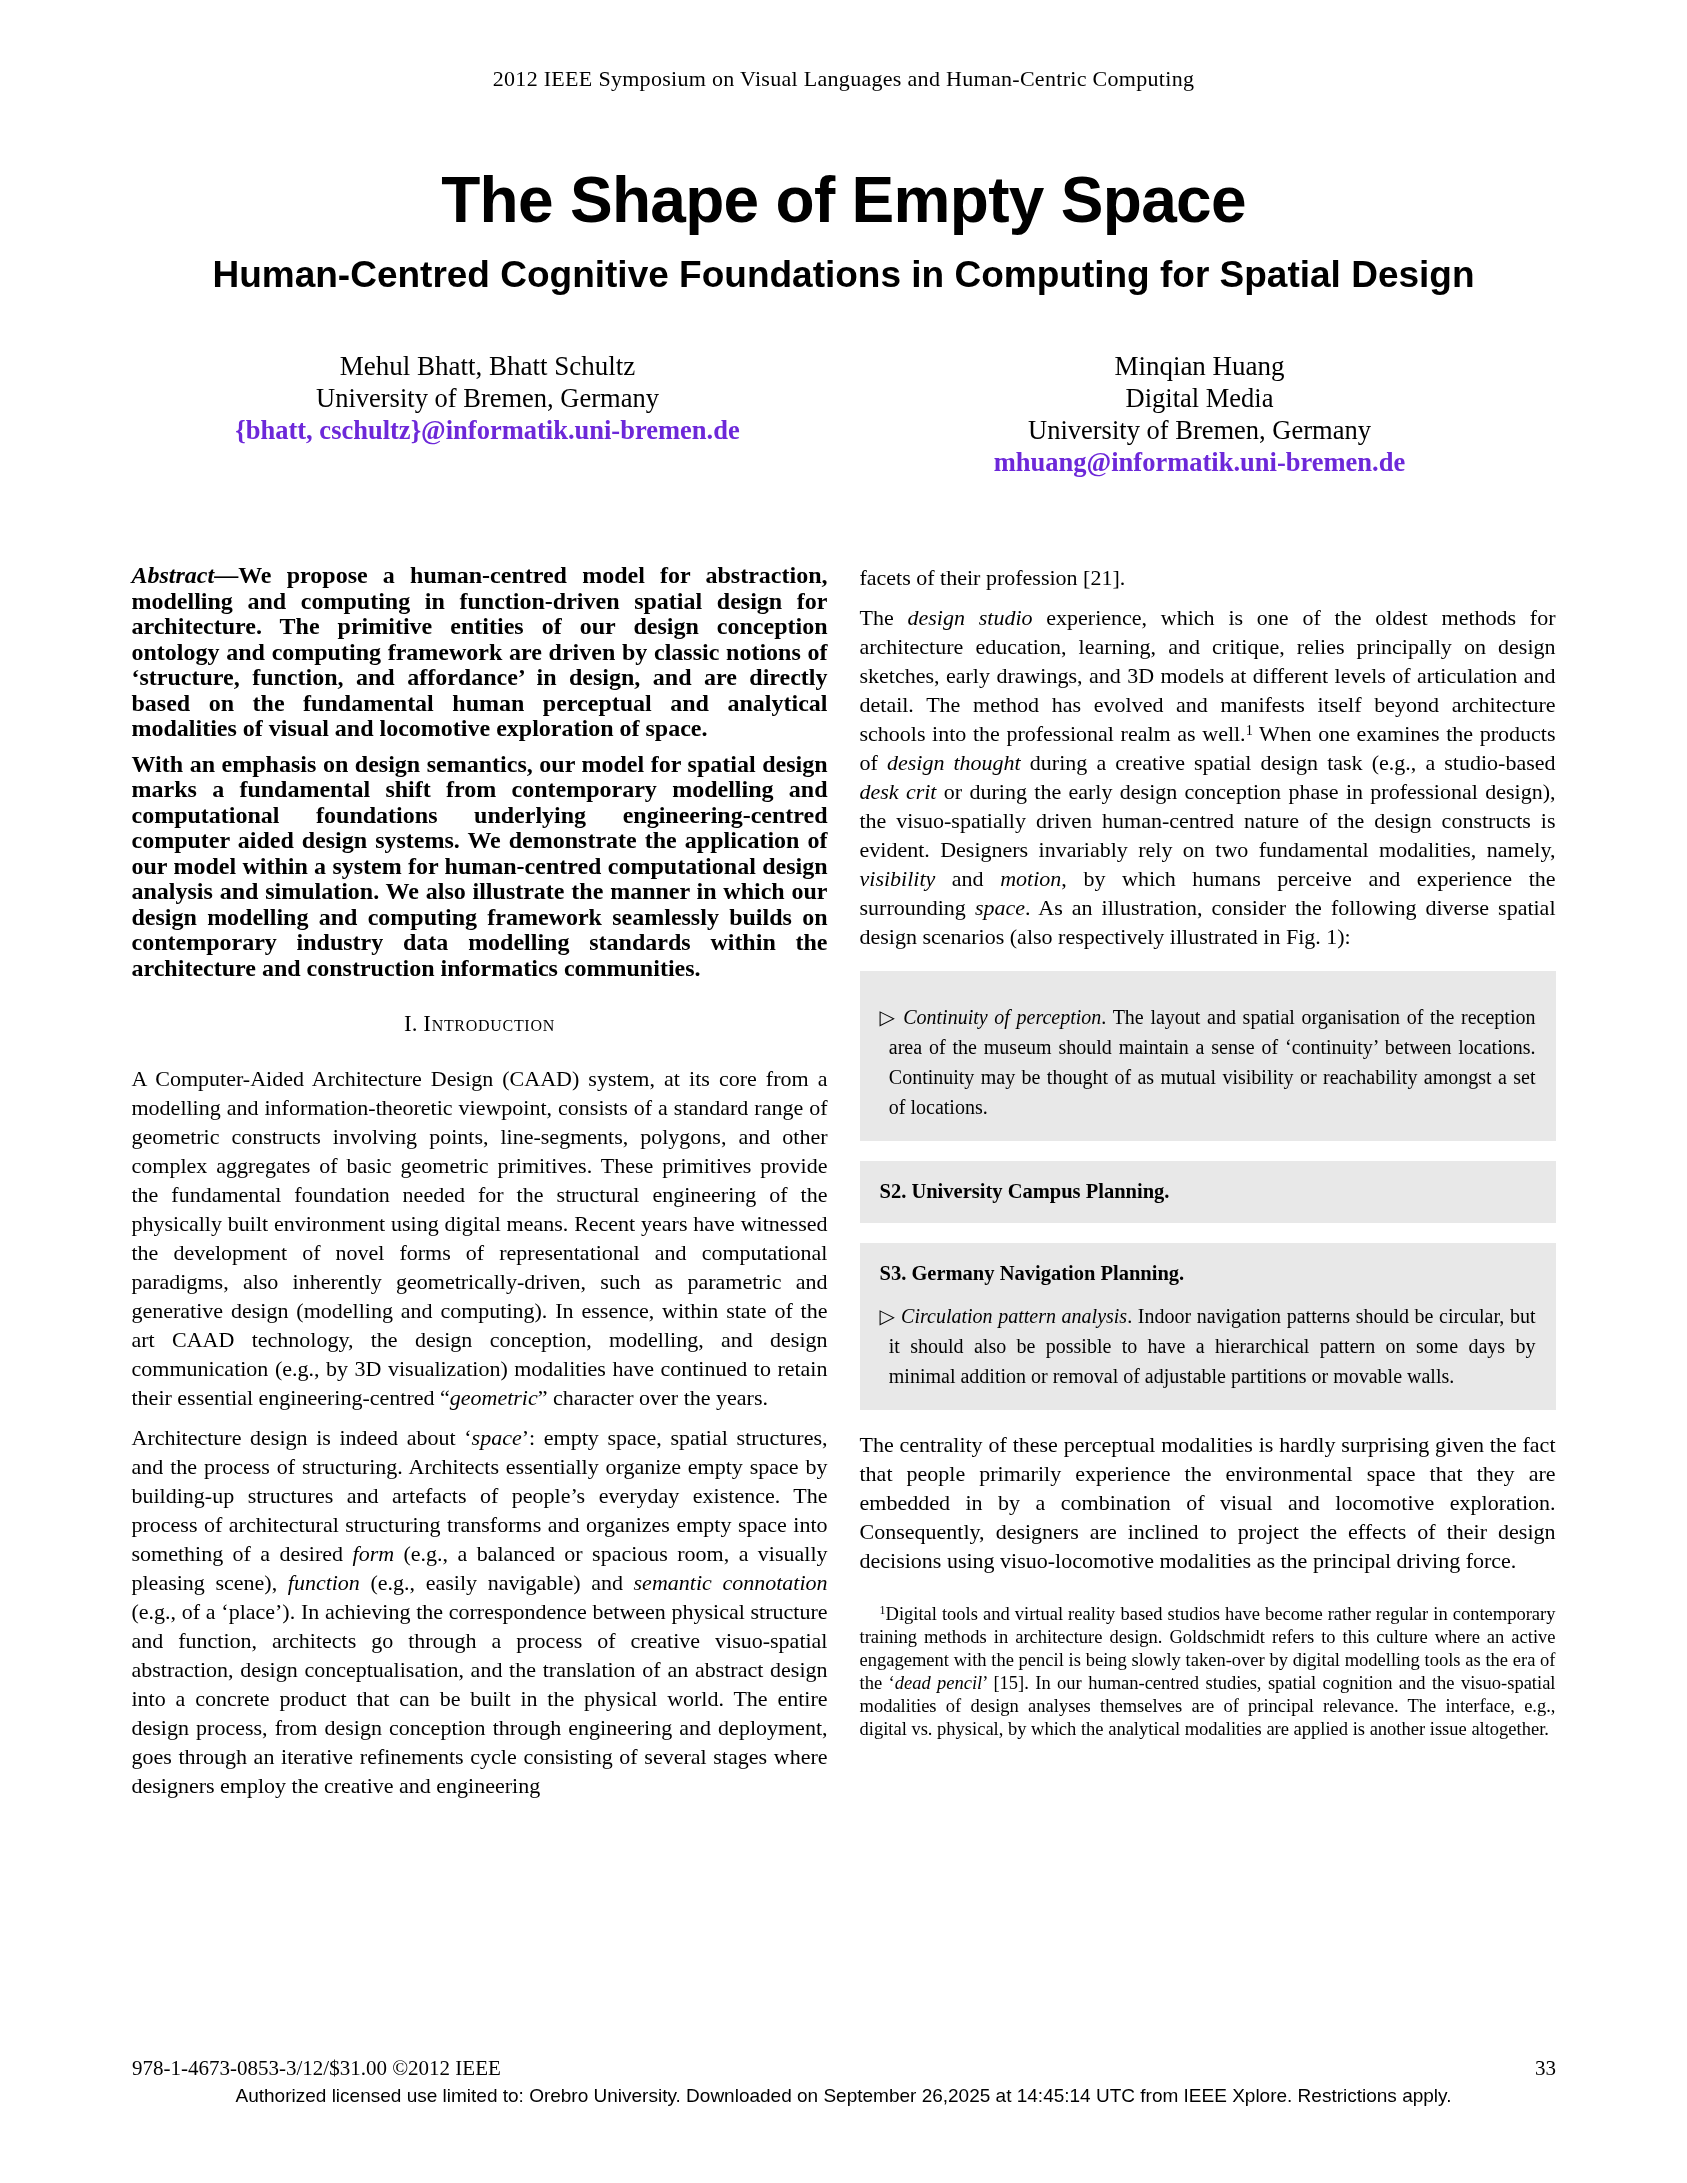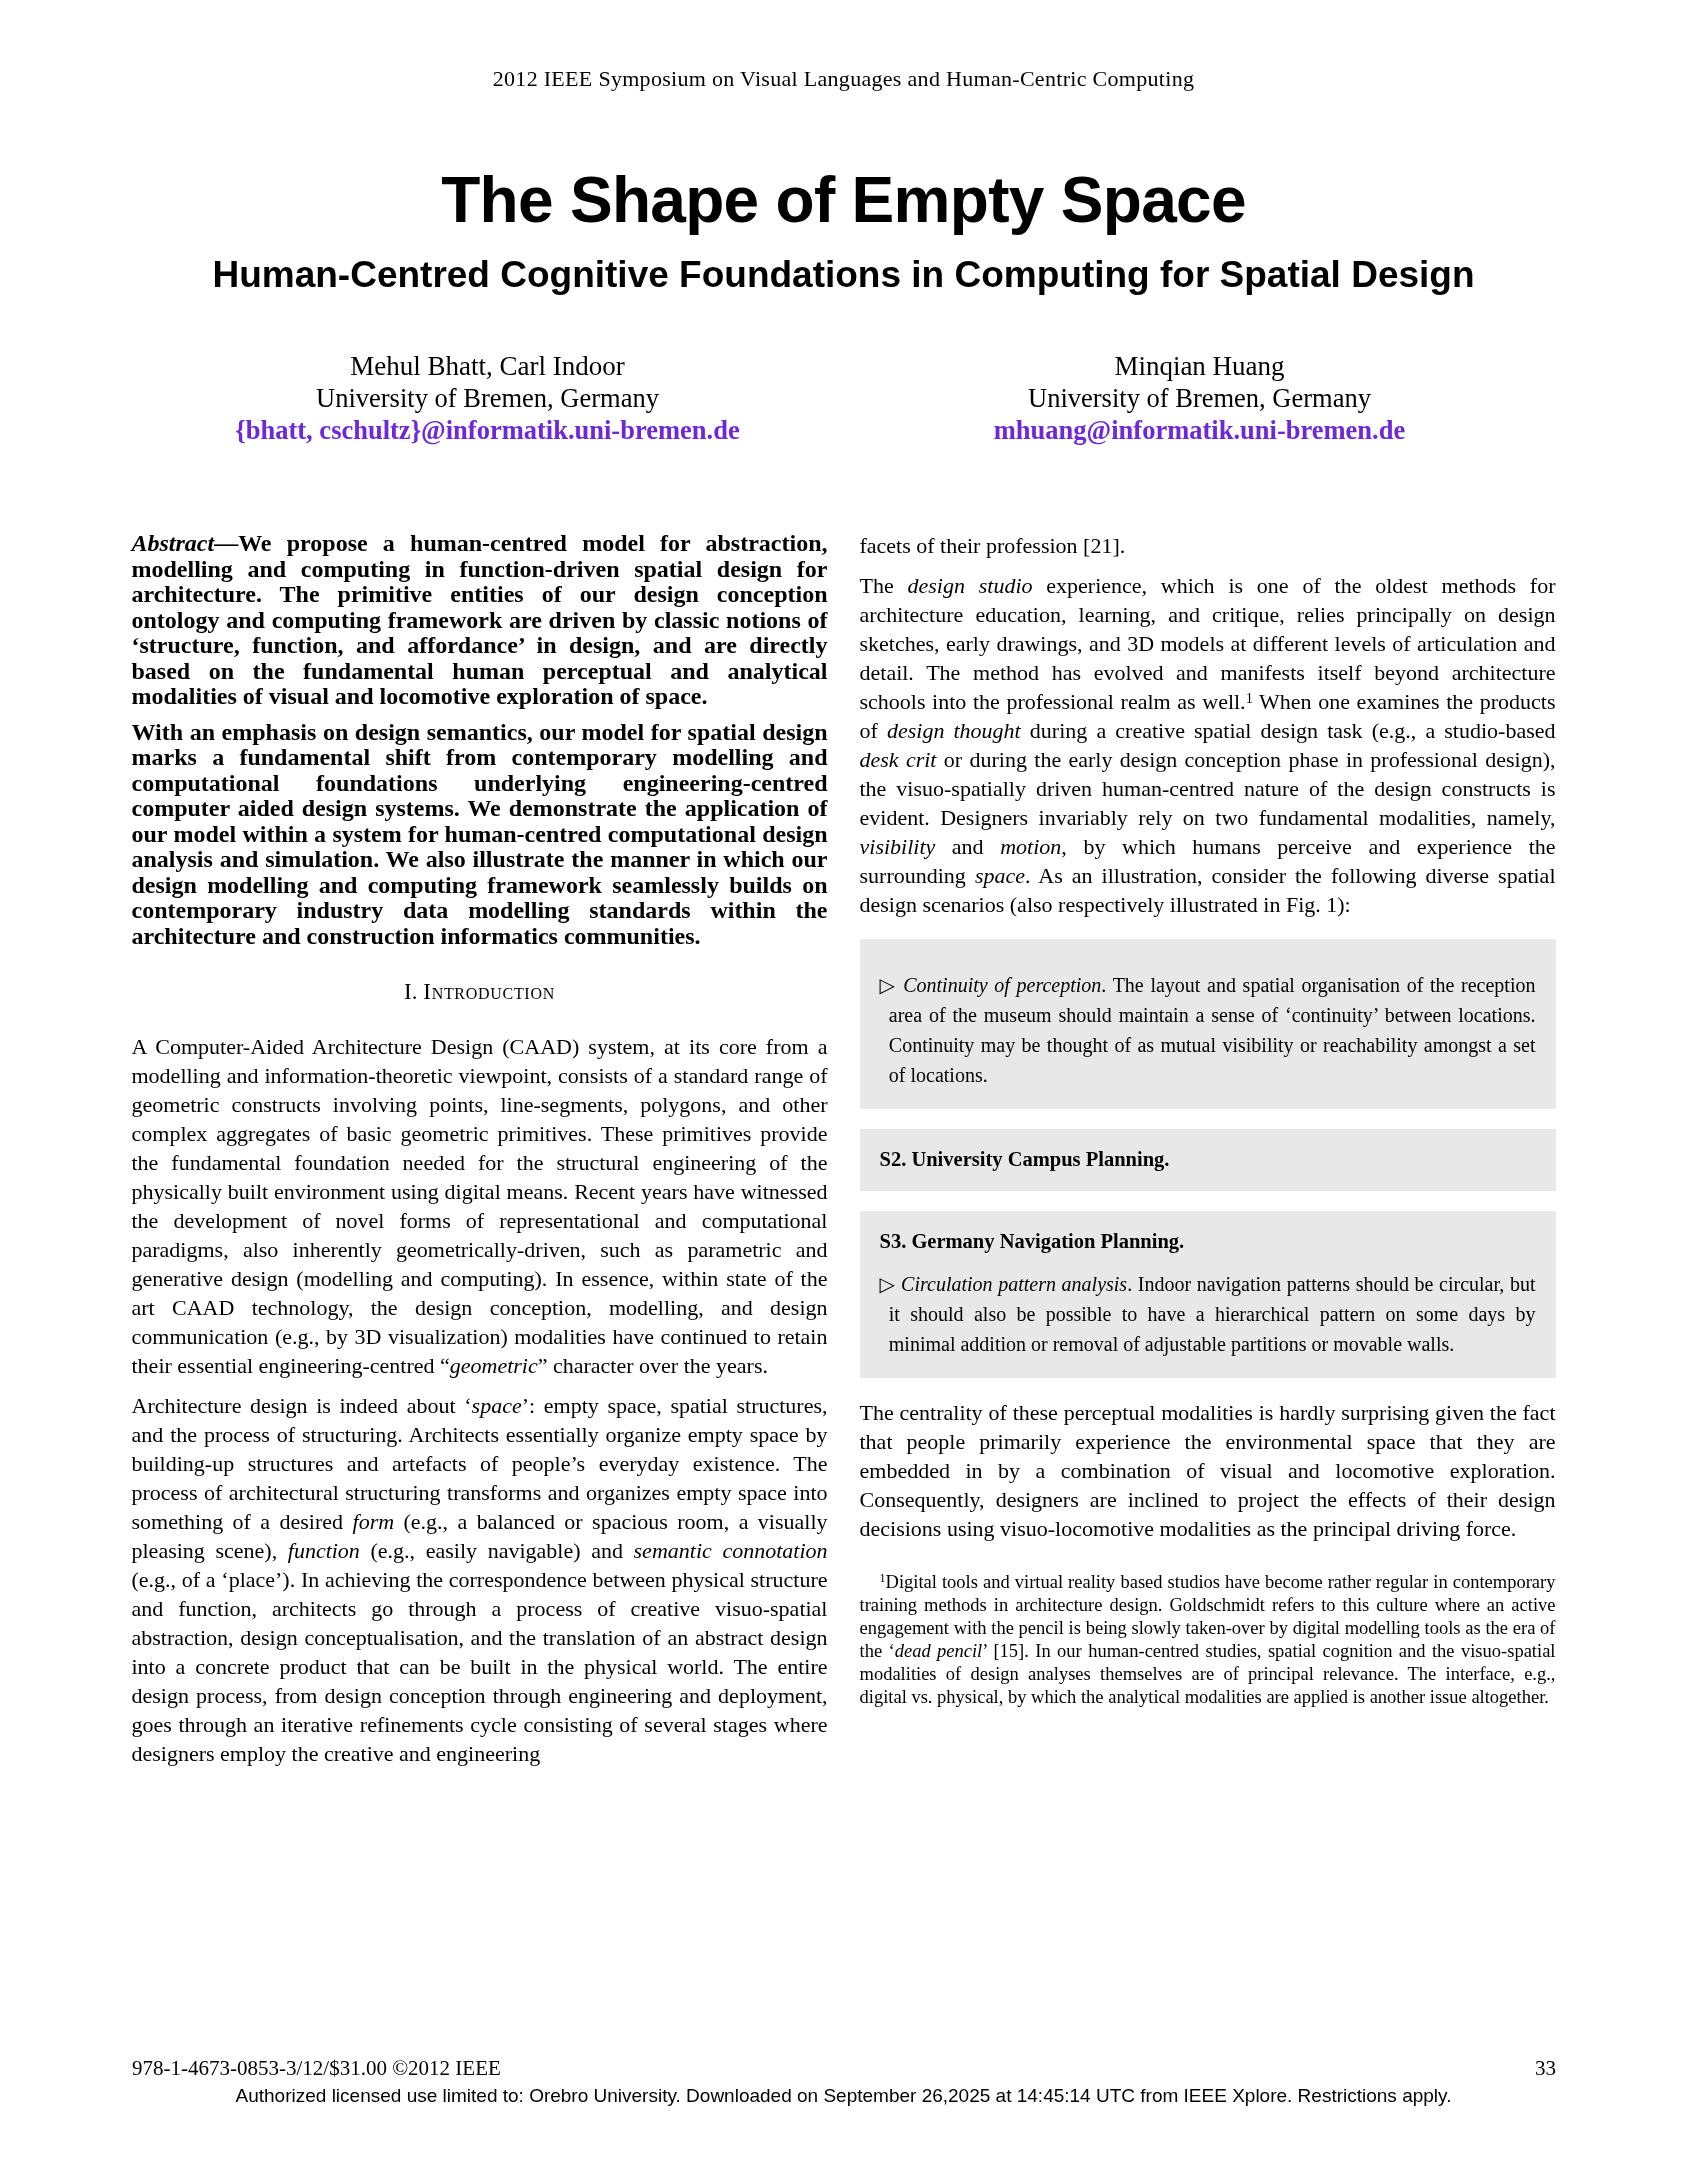--- a/index.html
+++ b/index.html
@@ -138,26 +138,27 @@
 
 <div class="page">
 
   <div class="conf-header">2012 IEEE Symposium on Visual Languages and Human-Centric Computing</div>
 
   <div class="paper-title">The Shape of Empty Space</div>
   <div class="paper-subtitle">Human-Centred Cognitive Foundations in Computing for Spatial Design</div>
 
   <div class="authors">
     <div class="author-block">
-      <div class="author-name">Mehul Bhatt, Carl Indoor</div>
+      <div class="author-name">Mehul Bhatt, Bhatt Schultz</div>
       <div class="author-affiliation">University of Bremen, Germany</div>
       <div class="author-email">{bhatt, cschultz}@informatik.uni-bremen.de</div>
     </div>
     <div class="author-block">
       <div class="author-name">Minqian Huang</div>
+      <div class="author-affiliation">Digital Media</div>
       <div class="author-affiliation">University of Bremen, Germany</div>
       <div class="author-email">mhuang@informatik.uni-bremen.de</div>
     </div>
   </div>
 
   <div class="columns">
 
     <div class="col">
       <div class="abs"><span class="it">Abstract</span><span>—We propose a human-centred model for abstraction, modelling and computing in function-driven spatial design for architecture. The primitive entities of our design conception ontology and computing framework are driven by classic notions of ‘structure, function, and affordance’ in design, and are directly based on the fundamental human perceptual and analytical modalities of visual and locomotive exploration of space.</span></div>
       <div class="abs">With an emphasis on design semantics, our model for spatial design marks a fundamental shift from contemporary modelling and computational foundations underlying engineering-centred computer aided design systems. We demonstrate the application of our model within a system for human-centred computational design analysis and simulation. We also illustrate the manner in which our design modelling and computing framework seamlessly builds on contemporary industry data modelling standards within the architecture and construction informatics communities.</div>

